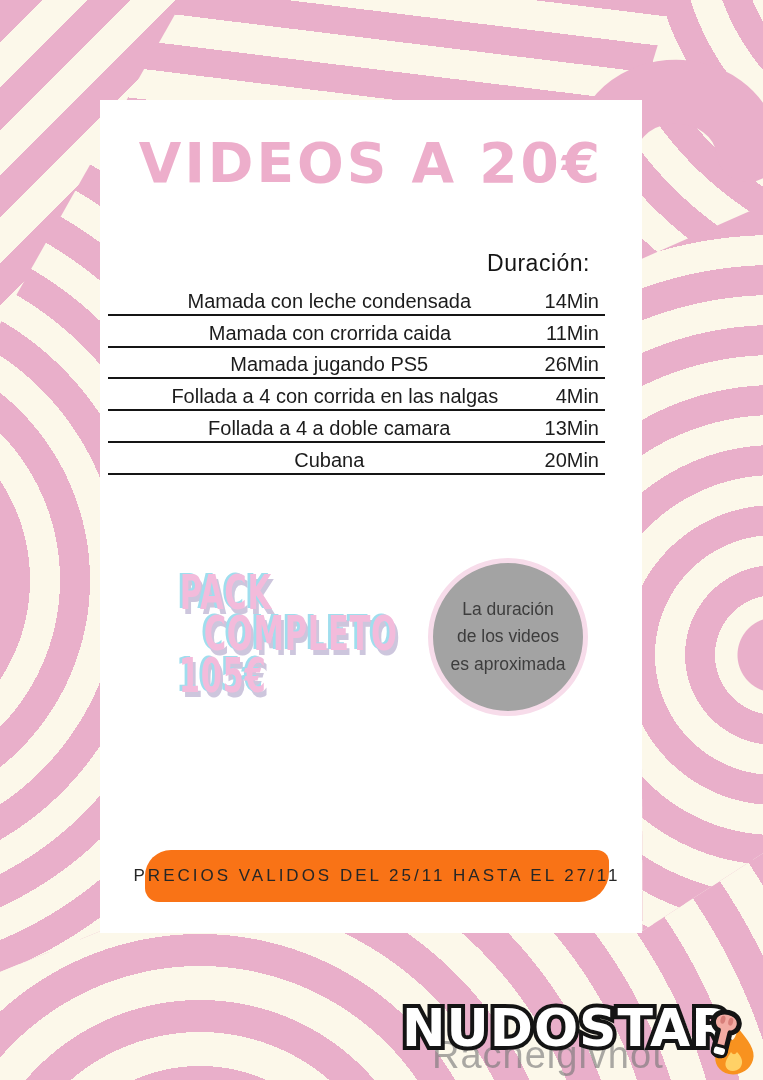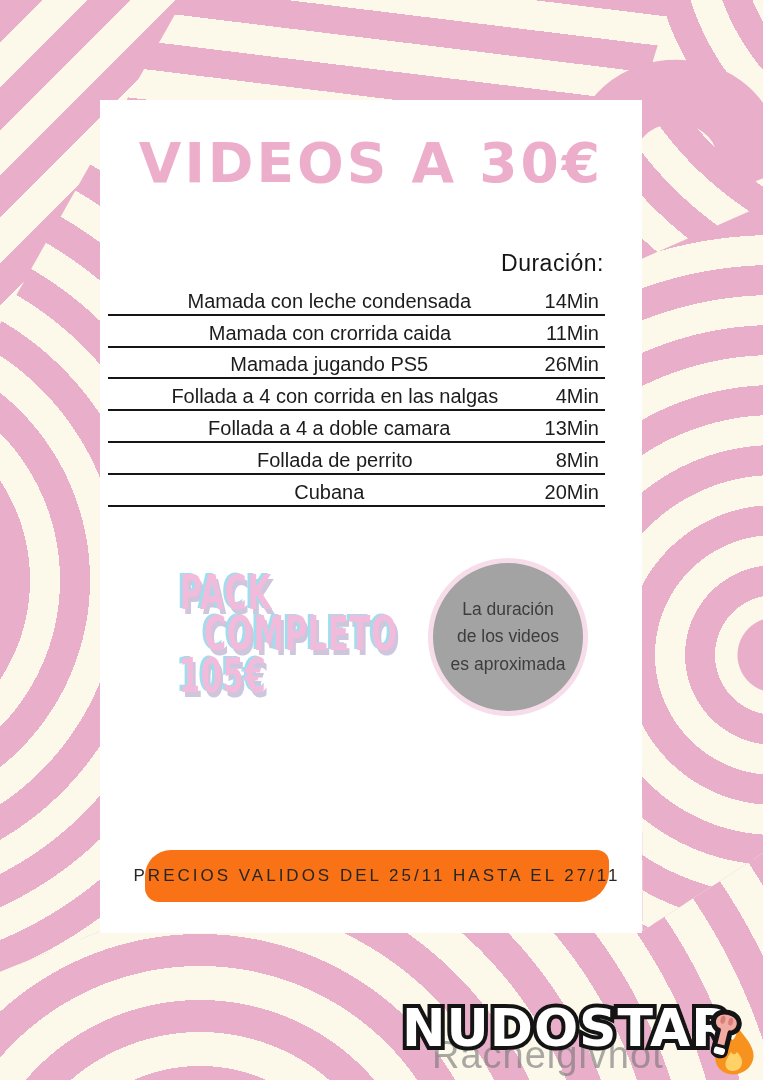--- a/index.html
+++ b/index.html
@@ -46,21 +46,21 @@
     position:absolute;left:100px;top:100px;width:542px;height:833px;
     background:#ffffff;z-index:5;
   }
   .title{
     position:absolute;top:36px;left:0;width:100%;text-align:center;
     font-family:"DejaVu Sans", sans-serif;font-weight:800;
     font-size:55px;line-height:1;letter-spacing:3px;color:#edaecb;
     white-space:nowrap;
   }
   .dur-header{
-    position:absolute;top:150px;right:38px;
+    position:absolute;top:150px;right:52px;
     font-size:23px;color:#151515;letter-spacing:.5px;
   }
   .table{
     position:absolute;left:8px;top:184px;width:497px;
   }
   .row{
     height:29.8px;display:flex;align-items:flex-end;
     border-bottom:2.5px solid #151515;
     font-size:20px;color:#1c1c1c;
   }
@@ -111,21 +111,21 @@
   <div class="l2"></div>
   <div class="l3"></div>
   <div class="l4"></div>
   <div class="l5"></div>
   <svg class="blob" width="763" height="260" viewBox="0 0 763 260">
     <path d="M 604 162 A 72 64 0 1 1 748 150" fill="none" stroke="#e9afca" stroke-width="64" stroke-linecap="round"></path>
   </svg>
 </div>
 
 <div class="card">
-  <div class="title">VIDEOS A 30€</div>
+  <div class="title">VIDEOS A 20€</div>
   <div class="dur-header">Duración:</div>
 
   <div class="table">
     <div class="row">
       <span class="name">Mamada con leche condensada</span>
       <span class="mins">14Min</span>
     </div>
     <div class="row">
       <span class="name">Mamada con crorrida caida</span>
       <span class="mins">11Min</span>
@@ -134,24 +134,20 @@
       <span class="name">Mamada jugando PS5</span>
       <span class="mins">26Min</span>
     </div>
     <div class="row">
       <span class="name">Follada  a 4 con corrida en las nalgas</span>
       <span class="mins">4Min</span>
     </div>
     <div class="row">
       <span class="name">Follada a 4  a doble camara</span>
       <span class="mins">13Min</span>
-    </div>
-    <div class="row">
-      <span class="name">Follada de perrito</span>
-      <span class="mins">8Min</span>
     </div>
     <div class="row">
       <span class="name">Cubana</span>
       <span class="mins">20Min</span>
     </div>
   </div>
 
   <div class="pack">
     <span>PACK</span><br>
     <span>COMPLETO</span><br>

